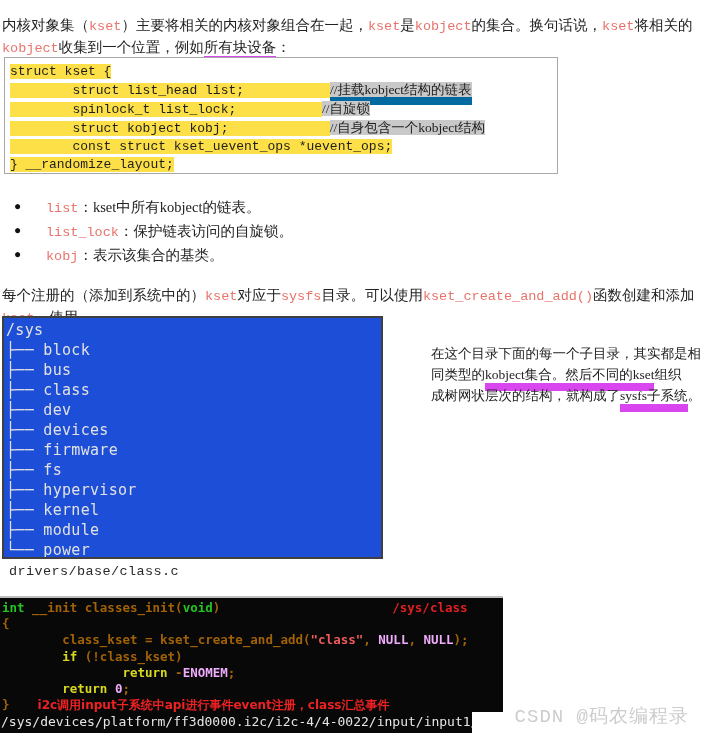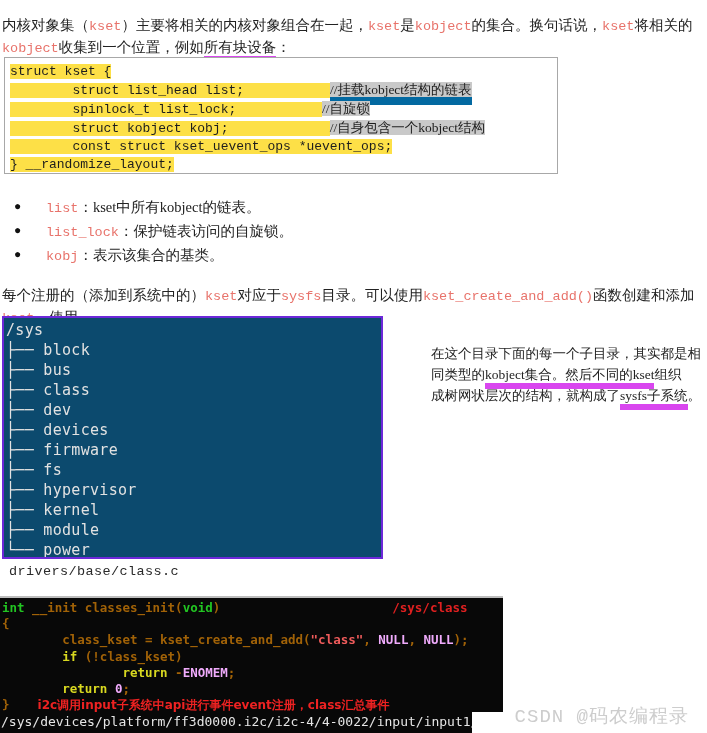--- a/index.html
+++ b/index.html
@@ -24,21 +24,21 @@
     line-height: 21px;
     color: #222;
     letter-spacing: 0px;
   }
   .code-red {
     color: #e8736b;
     font-family: "Liberation Mono", "DejaVu Sans Mono", monospace;
     font-size: 13.5px;
   }
   .u-red {
-    border-bottom: 6px solid #d946ef;
+    border-bottom: 8px solid #d946ef;
     padding-bottom: 1px;
   }
 
   #intro-para {
     position: absolute;
     left: 2px; top: 0px;
     width: 705px;
   }
 
   
@@ -97,22 +97,22 @@
     position: absolute;
     left: 2px; top: 270px;
     width: 705px;
   }
 
   
   #sysfs-tree {
     position: absolute;
     left: 2px; top: 316px;
     width: 381px; height: 243px;
-    background: #0c4a6e;
-    border: 2px solid #6d28d9;
+    background: #1d4ed8;
+    border: 2px solid #404040;
     padding: 2px 0 0 2px;
     overflow: hidden;
   }
   #sysfs-tree .tl {
     font-family: "DejaVu Sans Mono", "Liberation Mono", monospace;
     font-size: 15px;
     line-height: 20px;
     color: #e2e2e2;
     white-space: pre;
     letter-spacing: 0.3px;

